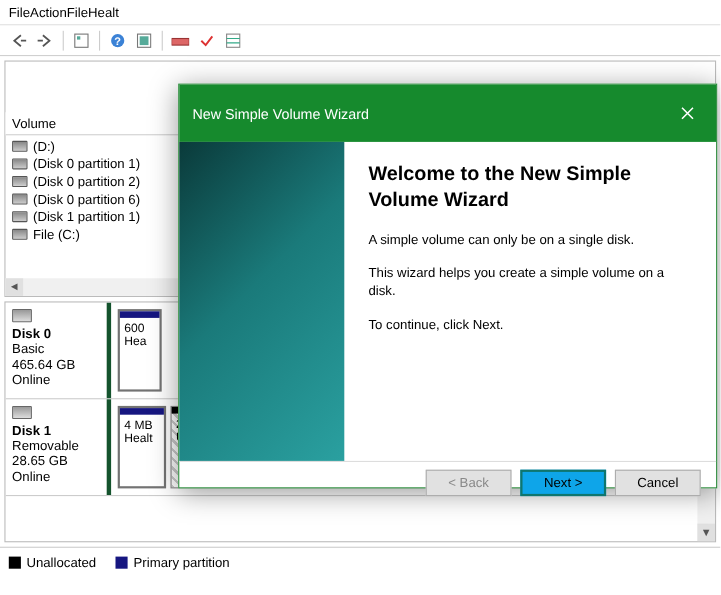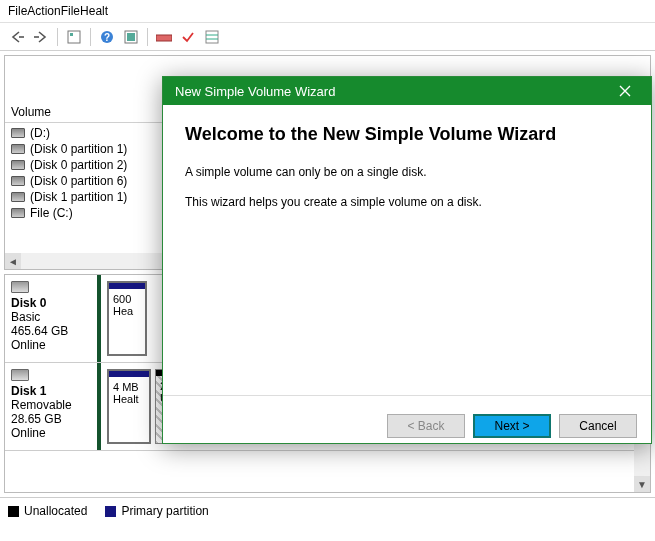--- a/index.html
+++ b/index.html
@@ -38,28 +38,28 @@
 .unalloc-bar{ height:6px; background:#000; margin:-4px -4px 4px -4px;}
 
 .legend { border-top:1px solid #ccc; padding: 6px 8px; display:flex; gap:18px; align-items:center; }
 .legend .sw { width:11px; height:11px; display:inline-block; margin-right:5px; vertical-align:middle;}
 .sw.unalloc{ background:#000;} .sw.primary{ background:#161680;}
 .scroll-v { position:absolute; right:0; top:0; bottom:0; width:16px; background:#f0f0f0; display:flex; flex-direction:column; justify-content:space-between;}
 .scroll-v .arr{ height:16px; background:#e0e0e0; display:flex; align-items:center; justify-content:center; font-size:10px; color:#555;}
 
 
 .wizard { position: absolute; left: 162px; top: 76px; width: 490px; height: 368px; background: #fff; box-shadow: 0 4px 24px rgba(0,0,0,0.4); border: 1px solid #2a8a3a; }
-.wiz-title { background: #168a2d; color: #fff; padding: 4px 12px; display: flex; justify-content: space-between; align-items: center; font-size: 13px; }
+.wiz-title { background: #168a2d; color: #fff; padding: 16px 12px; display: flex; justify-content: space-between; align-items: center; font-size: 13px; }
 .wiz-close { width: 28px; height: 20px; display:flex; align-items:center; justify-content:center; cursor: default; }
-.wiz-body { display: flex; height: 290px; flex-direction: column; }
+.wiz-body { display: flex; height: 290px; }
 .wiz-side { width: 150px; background: linear-gradient(135deg,#0a3a3a 0%,#1a7a7a 45%,#2aa0a0 100%); }
 .wiz-content { flex: 1; padding: 18px 22px; }
 .wiz-content h2 { font-size: 18px; font-weight: 700; margin-bottom: 18px; line-height: 1.25; }
 .wiz-content p { font-size: 12px; margin-bottom: 14px; line-height: 1.35; }
-.wiz-buttons { border-top: 1px solid #ddd; padding: 18px 14px; display: flex; justify-content: flex-end; gap: 8px; }
+.wiz-buttons { border-top: 1px solid #ddd; padding: 7px 14px; display: flex; justify-content: flex-end; gap: 8px; }
 .wbtn { min-width: 78px; height: 24px; border: 1px solid #adadad; background: #e1e1e1; font-family: inherit; font-size: 12px; }
 .wbtn.default { border: 2px solid #0f766e; background: #0ea5e9; }
 .wbtn:disabled { color: #888; }
 </style>
 </head>
 <body>
 
 <div class="menubar">
   <span>File</span>
   <span>Action</span>
@@ -216,20 +216,21 @@
           <path d="M1 1 L11 11 M11 1 L1 11" stroke="#fff" stroke-width="1.4"></path>
         </svg>
     </div>
   </div>
   <div class="wiz-body">
     <div class="wiz-side"></div>
     <div class="wiz-content">
       <h2>Welcome to the New Simple Volume Wizard</h2>
       <p>A simple volume can only be on a single disk.</p>
       <p>This wizard helps you create a simple volume on a disk.</p>
+      <p>To continue, click Next.</p>
     </div>
   </div>
   <div class="wiz-buttons">
     <button class="wbtn" disabled="">&lt; Back</button>
     <button class="wbtn default">Next &gt;</button>
     <button class="wbtn">Cancel</button>
   </div>
 </div>
 
 </body></html>

